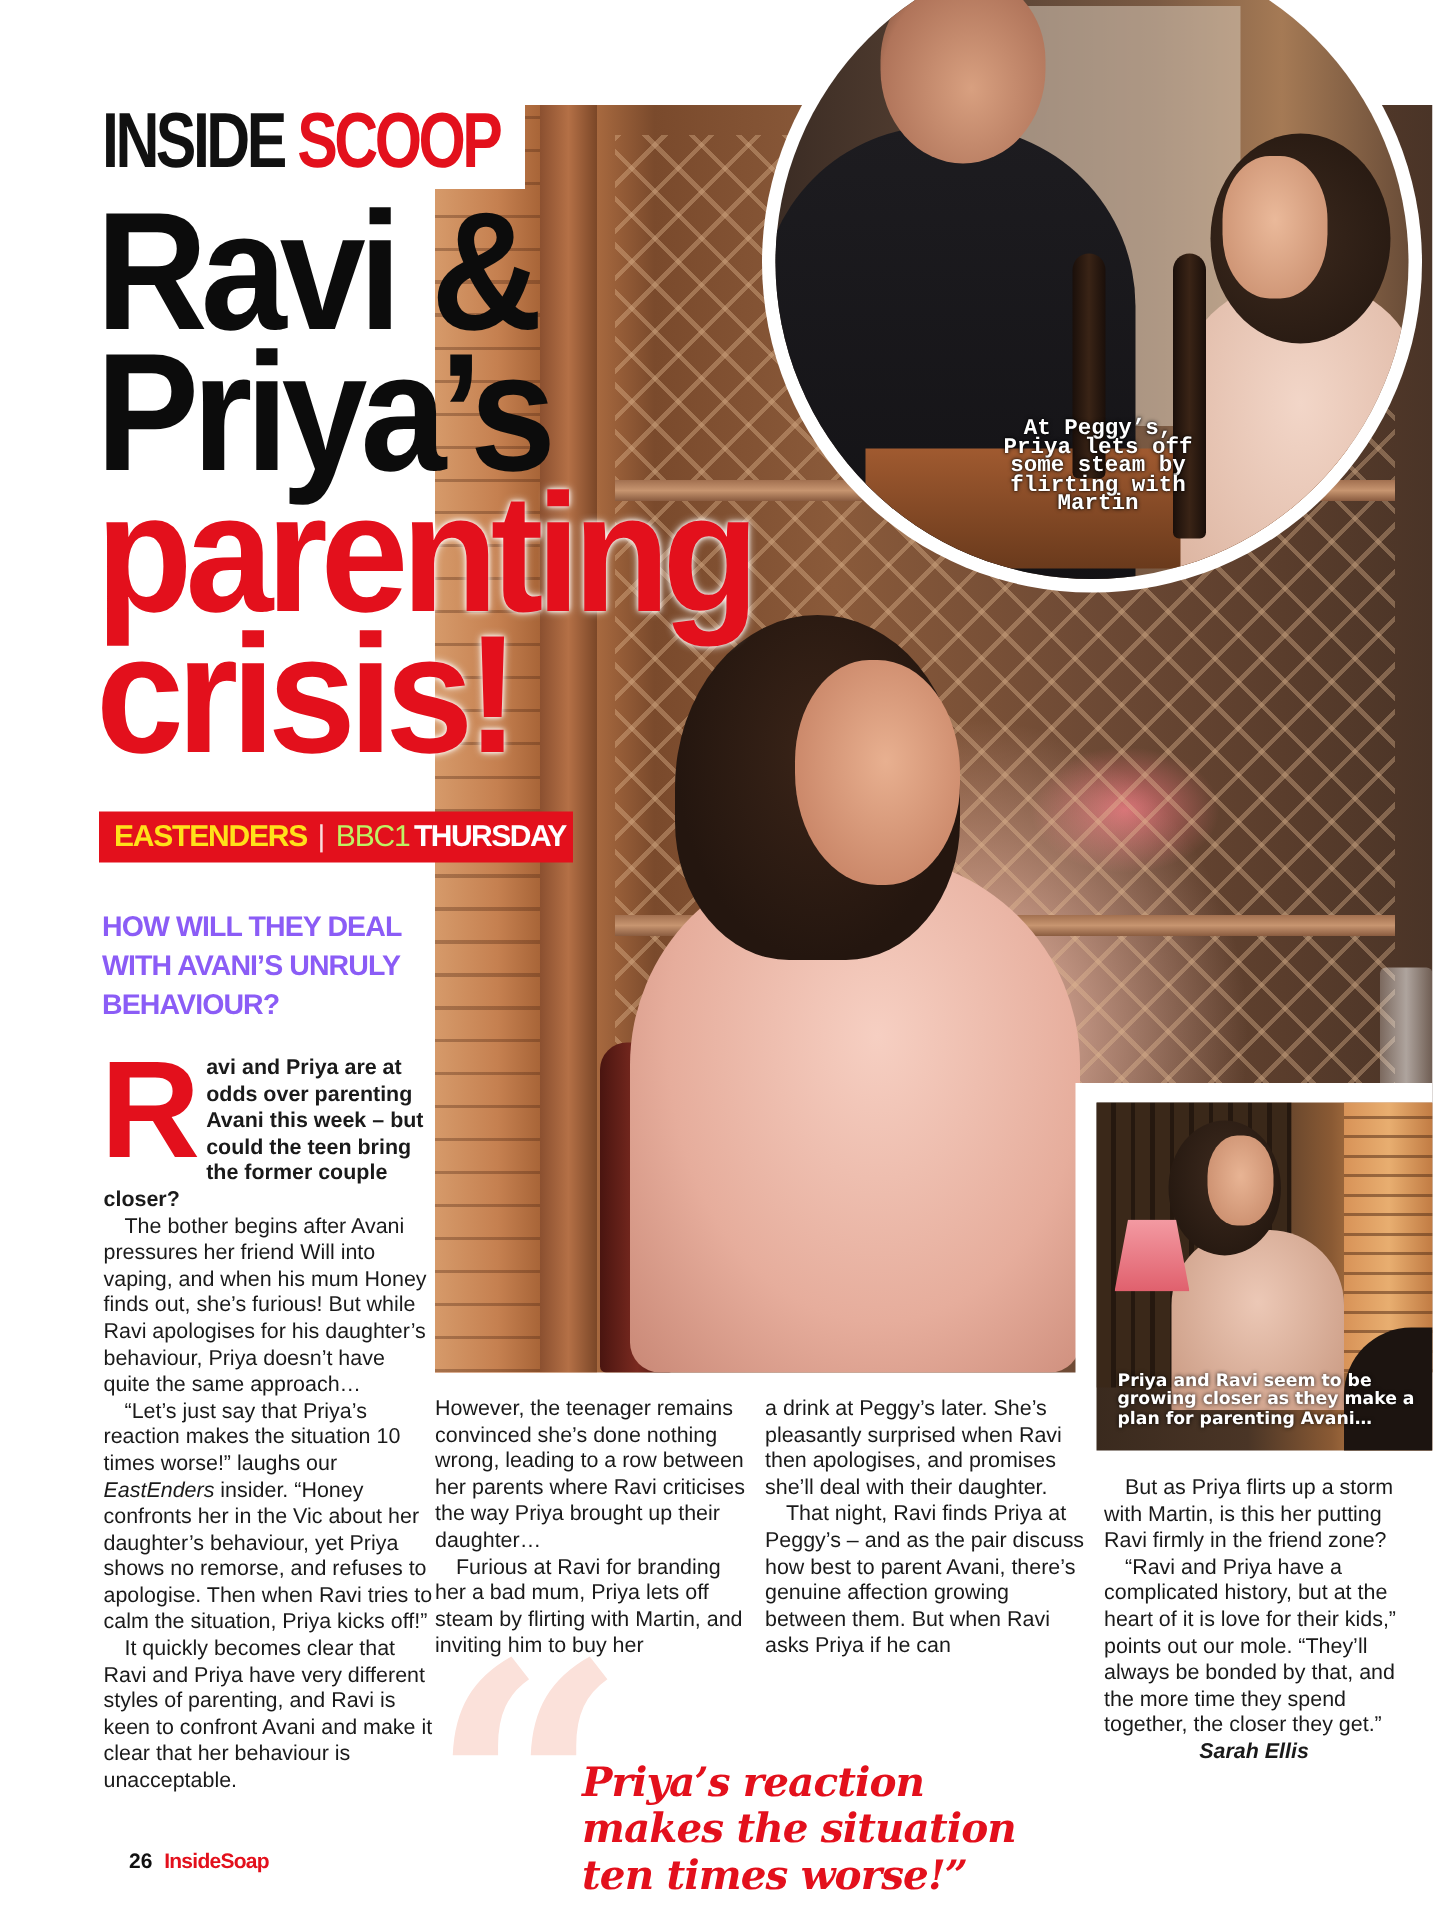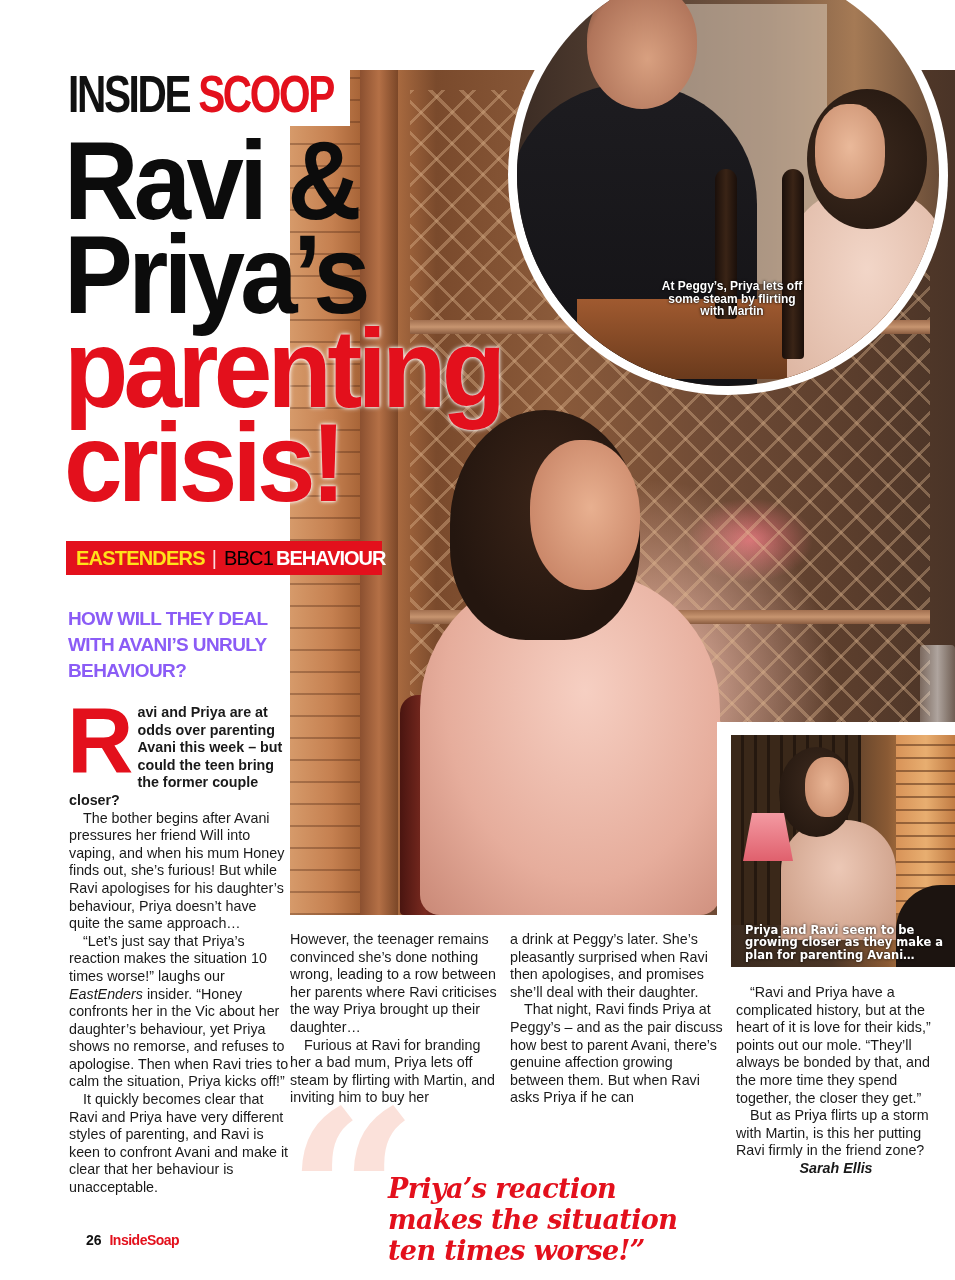--- a/index.html
+++ b/index.html
@@ -98,21 +98,21 @@
     .circle-photo .woman-body {
       position: absolute; left: 270px; top: 225px; width: 160px; height: 200px; border-radius: 70px 70px 0 0;
       background: radial-gradient(ellipse at 50% 40%, #f2d6c8, #dcb4a0);
     }
     .circle-photo .bar {
       position: absolute; left: 60px; top: 335px; width: 340px; height: 80px;
       background: linear-gradient(180deg, #a05a30, #6a3a1c);
     }
     .circle-caption {
       position: absolute; left: 140px; top: 316px; width: 150px; text-align: center;
-      font-family: Liberation Sans, sans-serif; font-weight: bold; font-size: 12px; line-height: 12.5px;
+      font-family: Liberation Mono, monospace; font-weight: bold; font-size: 15px; line-height: 12.5px;
       color: #ffffff; text-shadow: 0 0 3px rgba(0,0,0,0.9), 0 0 1px #000;
     }
 
     
     .small-inset {
       position: absolute; left: 717px; top: 722px; width: 238px; height: 248px;
       background: #ffffff; padding: 13px 0 0 14px;
     }
     .small-photo {
       position: relative; width: 224px; height: 232px; overflow: hidden;
@@ -143,21 +143,21 @@
     }
     .small-photo .woman-body {
       position: absolute; left: 50px; top: 85px; width: 115px; height: 120px; border-radius: 50px 50px 0 0;
       background: radial-gradient(ellipse at 50% 40%, #ecc8b6, #c89880);
     }
     .small-photo .dark-arm {
       position: absolute; left: 165px; top: 150px; width: 90px; height: 90px; border-radius: 50% 0 0 0;
       background: #1c1410;
     }
     .small-caption {
-      position: absolute; left: 14px; bottom: 6px; width: 200px;
+      position: absolute; left: 14px; bottom: 16px; width: 200px;
       font-family: "DejaVu Sans", sans-serif; font-weight: bold; font-size: 11.5px; line-height: 12.5px;
       color: #ffffff; text-shadow: 0 0 3px rgba(0,0,0,0.9);
     }
 
     
     .kicker-box {
       position: absolute; left: 60px; top: 62px; width: 290px; height: 64px; background: #ffffff;
     }
     .kicker {
       position: absolute; left: 68px; top: 66px; font-family: "Liberation Sans", sans-serif;
@@ -183,21 +183,21 @@
     .headline .l4 { transform: scaleX(0.94); transform-origin: left; }
 
     
     .show-strap {
       position: absolute; left: 66px; top: 541px; width: 316px; height: 34px; background: #e3101c;
       display: flex; align-items: center; padding-left: 10px; white-space: nowrap;
       font-family: "Liberation Sans", sans-serif;
     }
     .show-strap .show { color: #ffe11a; font-weight: bold; font-size: 20px; letter-spacing: -0.8px; }
     .show-strap .sep { color: #ffffff; font-size: 20px; margin: 0 7px; opacity: 0.85; }
-    .show-strap .channel { color: #000000; font-size: 20px; letter-spacing: -0.8px; }
+    .show-strap .channel { color: #bef264; font-size: 20px; letter-spacing: -0.8px; }
     .show-strap .day { color: #ffffff; font-weight: bold; font-size: 20px; letter-spacing: -1px; margin-left: 3px; }
 
     
     .standfirst {
       position: absolute; left: 68px; top: 586px; width: 220px;
       font-family: "Liberation Sans", sans-serif; font-weight: bold; font-size: 19px; line-height: 26px;
       letter-spacing: -0.6px; color: #8b5cf6; margin-top: 20px;
     }
 
     
@@ -293,21 +293,21 @@
   <span class="line l1 black">Ravi &amp;</span>
   <span class="line l2 black">Priya’s</span>
   <span class="line l3 red">parenting</span>
   <span class="line l4 red">crisis!</span>
 </h1>
 
 <div class="show-strap">
   <span class="show">EASTENDERS</span>
   <span class="sep">|</span>
   <span class="channel">BBC1</span>
-  <span class="day">BEHAVIOUR</span>
+  <span class="day">THURSDAY</span>
 </div>
 
 <h2 class="standfirst">HOW WILL THEY DEAL WITH AVANI’S UNRULY BEHAVIOUR?</h2>
 
 <div class="col col1">
   <p class="intro noindent">
     <span class="dropcap">R</span><span>avi and Priya are at odds over parenting Avani this week – but could the teen bring the former couple closer?</span>
   </p>
   <p>The bother begins after Avani pressures her friend Will into vaping, and when his mum Honey finds out, she’s furious! But while Ravi apologises for his daughter’s behaviour, Priya doesn’t have quite the same approach…</p>
   <p><span>“Let’s just say that Priya’s reaction makes the situation 10 times worse!” laughs our</span> <em>EastEnders</em> <span>insider. “Honey confronts her in the Vic about her daughter’s behaviour, yet Priya shows no remorse, and refuses to apologise. Then when Ravi tries to calm the situation, Priya kicks off!”</span></p>
@@ -318,22 +318,22 @@
   <p class="noindent">However, the teenager remains convinced she’s done nothing wrong, leading to a row between her parents where Ravi criticises the way Priya brought up their daughter…</p>
   <p>Furious at Ravi for branding her a bad mum, Priya lets off steam by flirting with Martin, and inviting him to buy her</p>
 </div>
 
 <div class="col col3">
   <p class="noindent">a drink at Peggy’s later. She’s pleasantly surprised when Ravi then apologises, and promises she’ll deal with their daughter.</p>
   <p>That night, Ravi finds Priya at Peggy’s – and as the pair discuss how best to parent Avani, there’s genuine affection growing between them. But when Ravi asks Priya if he can</p>
 </div>
 
 <div class="col col4">
+  <p>But as Priya flirts up a storm with Martin, is this her putting Ravi firmly in the friend zone?</p>
   <p>“Ravi and Priya have a complicated history, but at the heart of it is love for their kids,” points out our mole. “They’ll always be bonded by that, and the more time they spend together, the closer they get.”</p>
-  <p>But as Priya flirts up a storm with Martin, is this her putting Ravi firmly in the friend zone?</p>
   <div class="byline">Sarah Ellis</div>
 </div>
 
 <div class="quote-mark">“</div>
 <blockquote class="pull-quote">Priya’s reaction makes the situation ten times worse!”</blockquote>
 
 <div class="footer">
   <span class="page-num">26</span>
   <span class="brand">InsideSoap</span>
 </div>

